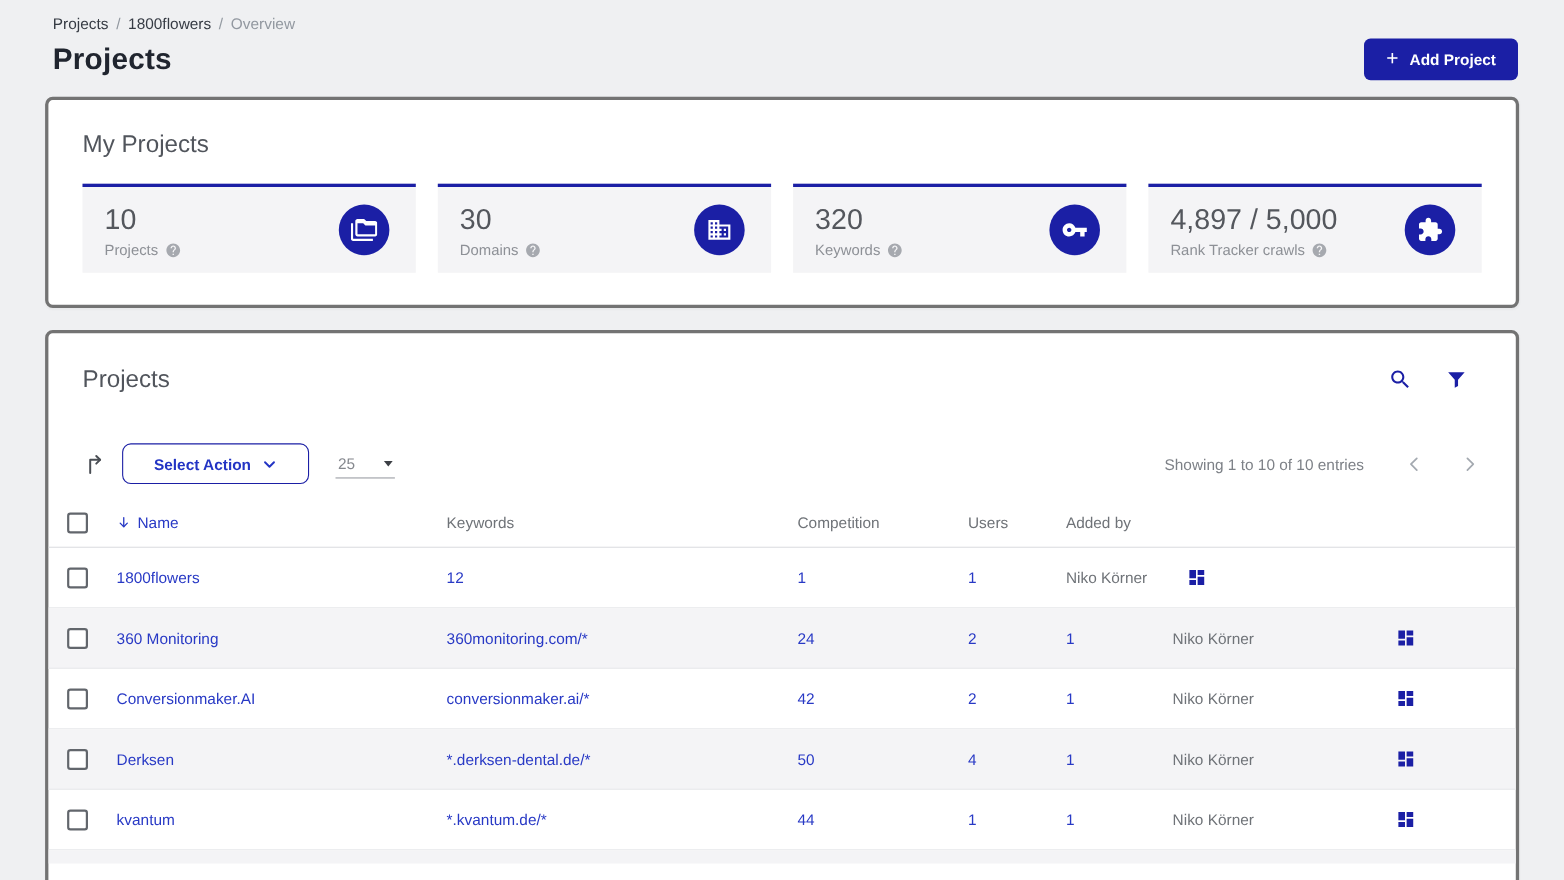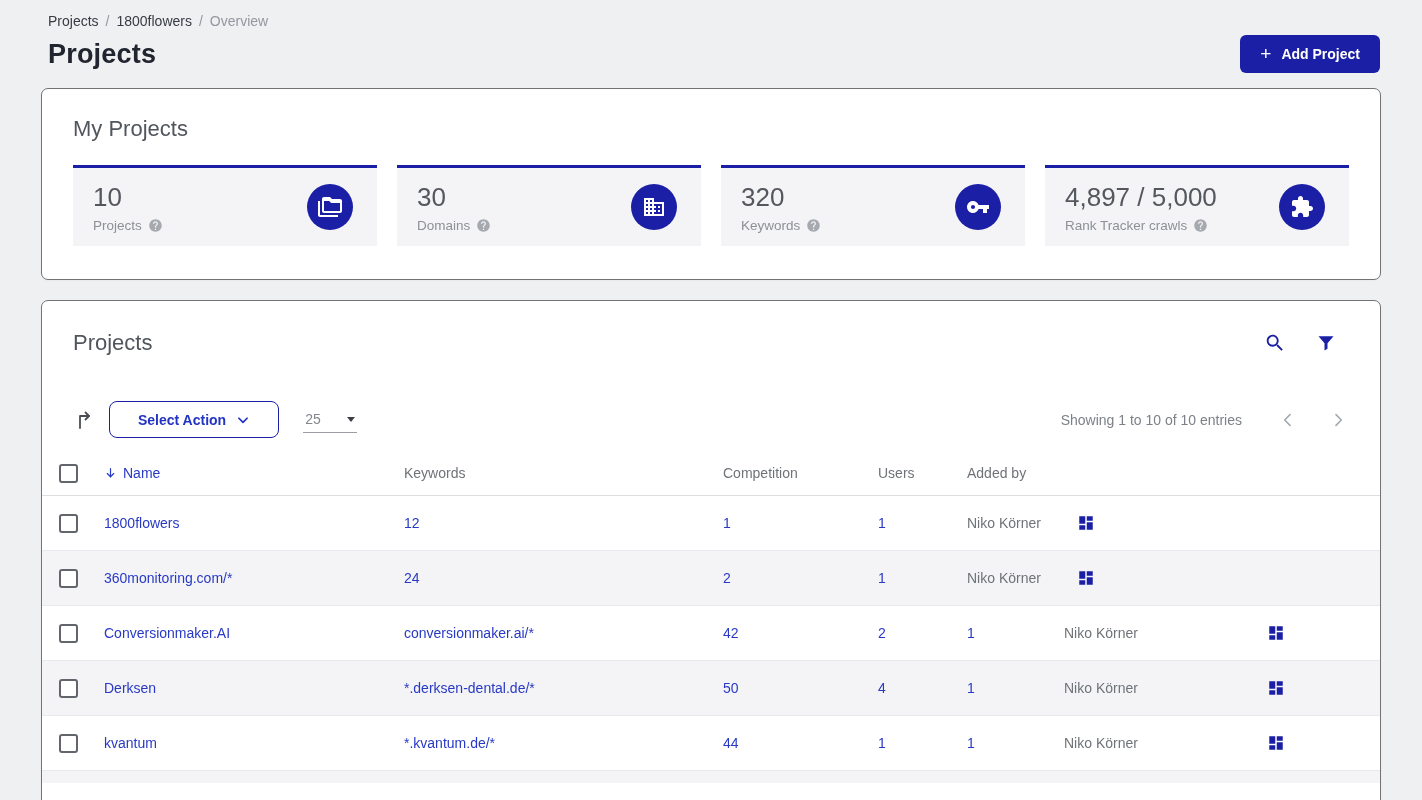--- a/index.html
+++ b/index.html
@@ -30,21 +30,21 @@
     border-radius: 6px; height: 38px; padding: 0 20px;
     font-size: 14px; font-weight: 600;
     display: flex; align-items: center; gap: 10px;
     font-family: inherit;
   }
   .plus-glyph { font-size: 19px; font-weight: 400; line-height: 1; position: relative; top: -1px; }
 
   
   .card {
     background: #ffffff;
-    border: 1px solid #737373;
+    border: 3px solid #737373;
     border-radius: 7px;
     margin: 0 41px;
     box-shadow: 0 1px 2px rgba(0,0,0,0.03);
   }
   .my-projects-card { margin-top: 15px; height: 192px; padding: 27px 31px; }
   .card-title { font-size: 22px; font-weight: 400; color: #51555c; }
 
   .stats-row { display: flex; gap: 20px; margin-top: 23px; }
   .stat-card {
     flex: 1 1 0;
@@ -318,20 +318,21 @@
                 <path d="M3 13h8V3H3v10zm0 8h8v-6H3v6zm10 0h8V11h-8v10zm0-18v6h8V3h-8z"></path>
               </svg>
           </button>
         </div>
       </div>
 
       <div class="t-row t-body-row striped">
         <div class="cell-check">
             <span class="checkbox"></span>
           </div>
+        <div><a class="cell-link">360 Monitoring</a></div>
         <div><a class="cell-link">360monitoring.com/*</a></div>
         <div><a class="cell-link">24</a></div>
         <div><a class="cell-link">2</a></div>
         <div><a class="cell-link">1</a></div>
         <div class="added-by">Niko Körner</div>
         <div class="cell-actions">
           <button class="icon-btn">
             <svg width="18" height="18" viewBox="0 0 24 24" fill="#1b1fa5">
                 <path d="M3 13h8V3H3v10zm0 8h8v-6H3v6zm10 0h8V11h-8v10zm0-18v6h8V3h-8z"></path>
               </svg>

